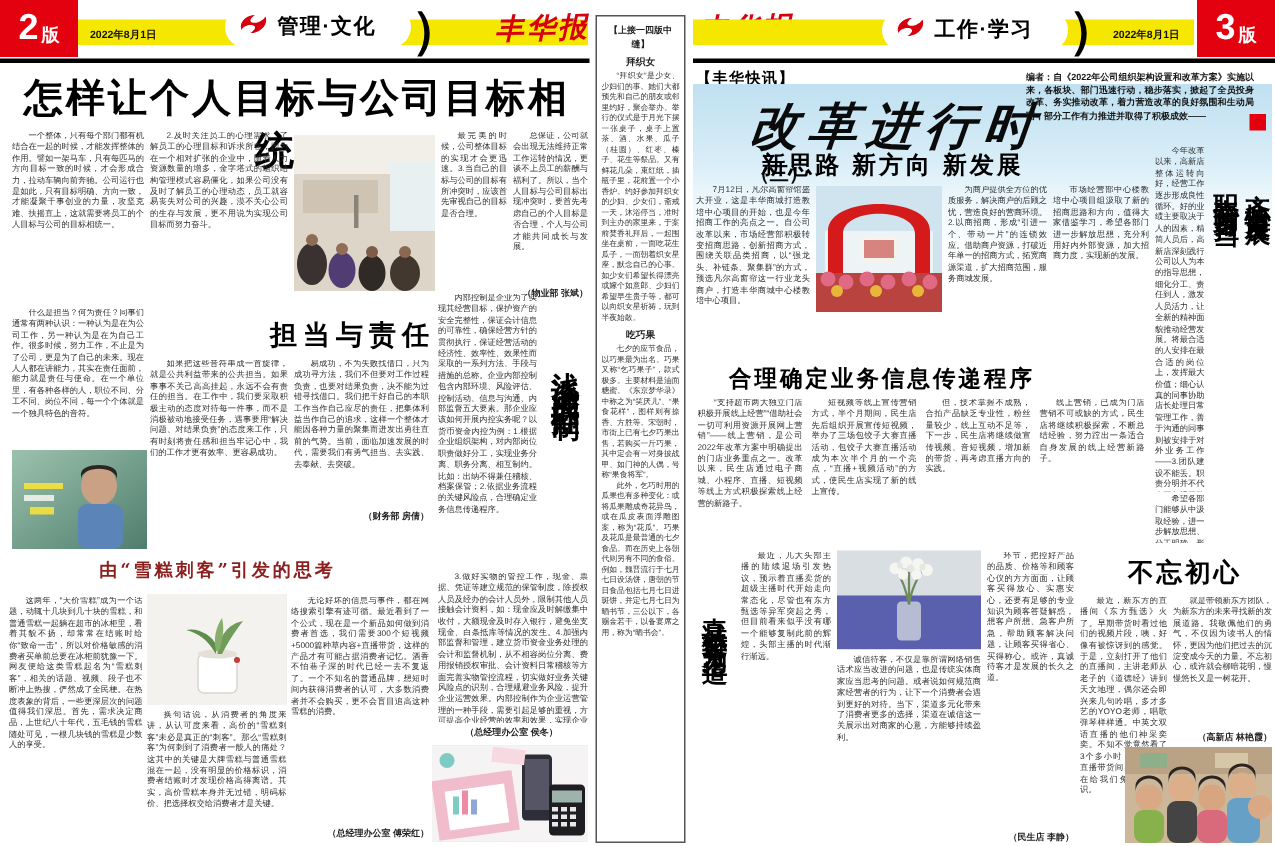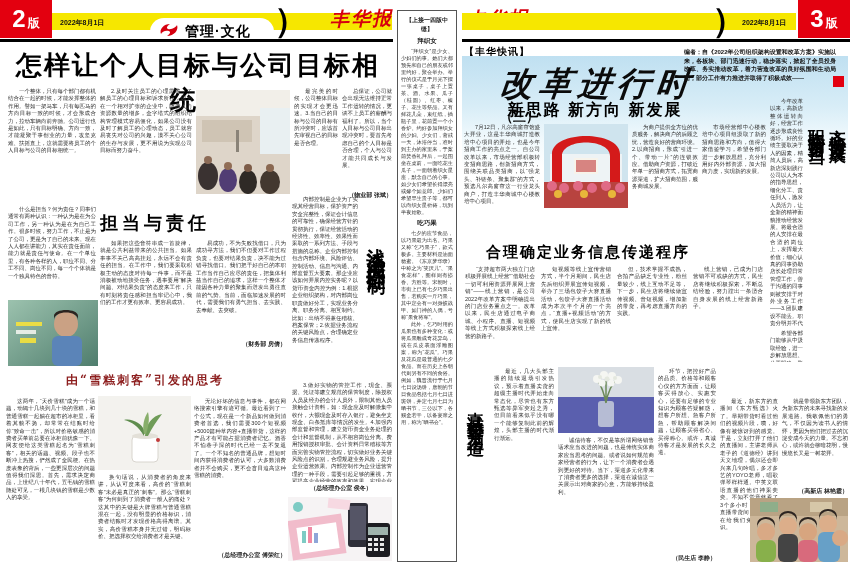--- a/index.html
+++ b/index.html
@@ -16,21 +16,21 @@
   .secname{font-size:14px;font-weight:bold;color:#000;letter-spacing:1px;}
   .bracket{font-size:34px;font-weight:900;color:#000;font-family:"DejaVu Sans",sans-serif;line-height:1;}
   .masthead{color:#d6000f;font-family:"DejaVu Serif",serif;font-weight:bold;font-style:italic;
             font-size:19px;letter-spacing:2px;transform:rotate(-1.5deg);}
   .rule{background:#000;}
   
   .t{font-size:5.5px;line-height:7.4px;text-align:justify;color:#2e2e2e;overflow:hidden;}
   .t p{margin:0;text-indent:11px;}
   .byline{font-size:6px;font-weight:bold;color:#222;text-align:right;}
   .h-main{font-size:26px;font-weight:bold;color:#000;text-align:center;letter-spacing:2px;font-family:"Liberation Sans",sans-serif;}
-  .h-sec{font-size:18px;font-weight:bold;color:#000;text-align:left;font-family:"DejaVu Serif",serif;letter-spacing:4px;}
+  .h-sec{font-size:18px;font-weight:bold;color:#000;text-align:right;font-family:"DejaVu Serif",serif;letter-spacing:4px;}
   .h-sans{font-size:15px;font-weight:bold;color:#000;text-align:center;letter-spacing:2px;}
   .h-red{color:#8d1f1f;}
   .vhead{writing-mode:vertical-rl;text-orientation:upright;font-weight:bold;color:#000;
          font-family:"DejaVu Serif",serif;letter-spacing:4px;}
   .vhead2{writing-mode:vertical-lr;text-orientation:upright;font-weight:bold;color:#000;
           font-family:"DejaVu Serif",serif;letter-spacing:3px;white-space:pre-line;}
   .newslabel{font-size:10px;font-weight:bold;color:#000;letter-spacing:1px;}
   .feature-title{font-family:"DejaVu Serif",serif;font-style:italic;font-weight:bold;font-size:33px;
                  color:#0b0b0b;letter-spacing:6px;transform:skewX(-6deg);}
   .feature-no{font-size:13px;font-weight:bold;font-family:"DejaVu Serif",serif;color:#0b0b0b;}
@@ -48,21 +48,21 @@
 <body>
 
 <div class="canvas">
 
   <div class="abs pgbox" style="left:0;top:0;width:52px;height:38px;">
     <span class="pgnum">2</span>
     <span class="pglab">版</span>
   </div>
   <div class="abs ybar" style="left:52px;top:13px;width:340px;height:17px;"></div>
   <div class="abs date" style="left:60px;top:18px;">2022年8月1日</div>
-  <div class="abs pill" style="left:150px;top:18px;width:124px;height:28px;">
+  <div class="abs pill" style="left:150px;top:4px;width:124px;height:28px;">
     <span><svg width="22" height="18" viewBox="0 0 22 18">
           <path d="M3 13 C1 8 6 3 12 3 C9 5 8 7 10 8 C14 9 18 6 19 4 C21 9 16 15 9 15 C12 13 13 11 11 10 C7 9 4 11 3 13 Z" fill="#d6000f"></path>
         </svg></span>
     <span class="secname">管理·文化</span>
   </div>
   <div class="abs bracket" style="left:274px;top:3px;">）</div>
   <div class="abs masthead" style="left:330px;top:6px;">丰华报</div>
   <div class="abs rule" style="left:0;top:39px;width:393px;height:3px;"></div>
 
   <div class="abs h-main" style="left:10px;top:48px;width:376px;">怎样让个人目标与公司目标相统一</div>
@@ -194,20 +194,26 @@
     <div class="strip-t">【上接一四版中缝】</div>
     <div class="strip-h">拜织女</div>
     <p class="strip-p">“拜织女”是少女、少妇们的事。她们大都预先和自己的朋友或邻里约好，聚会举办。举行的仪式是于月光下摆一张桌子，桌子上置茶、酒、水果、瓜子（桂圆）、红枣、榛子、花生等祭品。又有鲜花几朵，束红纸，插瓶子里，花前置一个小香炉。约好参加拜织女的少妇、少女们，斋戒一天，沐浴停当，准时到主办的家里来，于案前焚香礼拜后，一起围坐在桌前，一面吃花生瓜子，一面朝着织女星座，默念自己的心事。如少女们希望长得漂亮或嫁个如意郎、少妇们希望早生贵子等，都可以向织女星祈祷，玩到半夜始散。</p>
     <div class="strip-h">吃巧果</div>
     <p class="strip-p">七夕的应节食品，以巧果最为出名。巧果又称“乞巧果子”，款式极多。主要材料是油面糖蜜。《东京梦华录》中称之为“笑厌儿”、“果食花样”，图样则有捺香、方胜等。宋朝时，市街上已有七夕巧果出售，若购买一斤巧果，其中定会有一对身披战甲、如门神的人偶，号称“果食将军”。</p>
     <p class="strip-p">此外，乞巧时用的瓜果也有多种变化：或将瓜果雕成奇花异鸟，或在瓜皮表面浮雕图案，称为“花瓜”。巧果及花瓜是最普通的七夕食品。而在历史上各朝代则另有不同的食俗。例如，魏晋流行于七月七日设汤饼，唐朝的节日食品包括七月七日进斑饼，并定七月七日为晒书节，三公以下，各赐金若干，以备宴席之用，称为“晒书会”。</p>
   </div>
 
   <div class="abs masthead" style="left:466px;top:6px;">丰华报</div>
   <div class="abs ybar" style="left:462px;top:13px;width:334px;height:17px;"></div>
+  <div class="abs pill" style="left:588px;top:6px;width:124px;height:28px;">
+    <span><svg width="22" height="18" viewBox="0 0 22 18">
+          <path d="M3 13 C1 8 6 3 12 3 C9 5 8 7 10 8 C14 9 18 6 19 4 C21 9 16 15 9 15 C12 13 13 11 11 10 C7 9 4 11 3 13 Z" fill="#d6000f"></path>
+        </svg></span>
+    <span class="secname">工作·学习</span>
+  </div>
   <div class="abs bracket" style="left:712px;top:3px;">）</div>
   <div class="abs date" style="left:742px;top:18px;">2022年8月1日</div>
   <div class="abs pgbox" style="left:798px;top:0;width:52px;height:38px;">
     <span class="pgnum">3</span>
     <span class="pglab">版</span>
   </div>
   <div class="abs rule" style="left:462px;top:39px;width:388px;height:3px;"></div>
 
   <div class="abs newslabel" style="left:464px;top:45px;text-align:center;">【丰华快讯】</div>
 
@@ -303,20 +309,21 @@
     </svg>
   </div>
   <div class="abs t" style="left:558px;top:437px;width:96px;height:124px;">
       <p>诚信待客，不仅是靠所谓网络销售话术应当改进的问题，也是传统实体商家应当思考的问题。或者说如何规范商家经营者的行为，让下一个消费者会遇到更好的对待。当下，渠道多元化带来了消费者更多的选择，渠道在诚信这一关展示出对商家的心意，方能够持续盈利。</p>
     </div>
   <div class="abs t" style="left:658px;top:368px;width:58px;height:184px;">
       <p>环节，把控好产品的品质、价格等和顾客心仪的方方面面，让顾客买得放心、实惠安心，还要有足够的专业知识为顾客答疑解惑，想客户所想、急客户所急，帮助顾客解决问题，让顾客买得省心、买得称心。或许，真诚待客才是发展的长久之道。</p>
     </div>
   <div class="abs byline" style="left:650px;top:554px;width:66px;">（民生店 李静）</div>
 
+  <div class="abs h-sans" style="left:740px;top:370px;width:100px;font-size:17px;font-family:'DejaVu Serif',serif;">不忘初心</div>
   <div class="abs t" style="left:720px;top:398px;width:58px;height:162px;">
       <p>最近，新东方的直播间《东方甄选》火了。早期带货时看过他们的视频片段，咦，好像有被惊讶到的感觉。于是，立刻打开了他们的直播间，主讲老师从老子的《道德经》讲到天文地理，偶尔还会即兴来几句吟唱，多才多艺的YOYO老师，唱歌弹琴样样通。中英文双语直播的他们神采奕奕。不知不觉竟然看了3个多小时，这哪里是直播带货间，这分明是在给我们免费传授知识。</p>
     </div>
   <div class="abs t" style="left:782px;top:398px;width:66px;height:88px;">
       <p>就是带领新东方团队，为新东方的未来寻找新的发展道路。我敬佩他们的勇气，不仅因为读书人的情怀，更因为他们把过去的沉淀变成今天的力量。不忘初心，或许就会柳暗花明，慢慢悠长又是一树花开。</p>
     </div>
   <div class="abs byline" style="left:782px;top:487px;width:66px;">（高新店 林艳霞）</div>
   <div class="abs photo" style="left:750px;top:498px;width:98px;height:64px;">
     <svg width="98" height="64" viewBox="0 0 98 64">
       <rect width="98" height="64" fill="#cdb79a"></rect>

